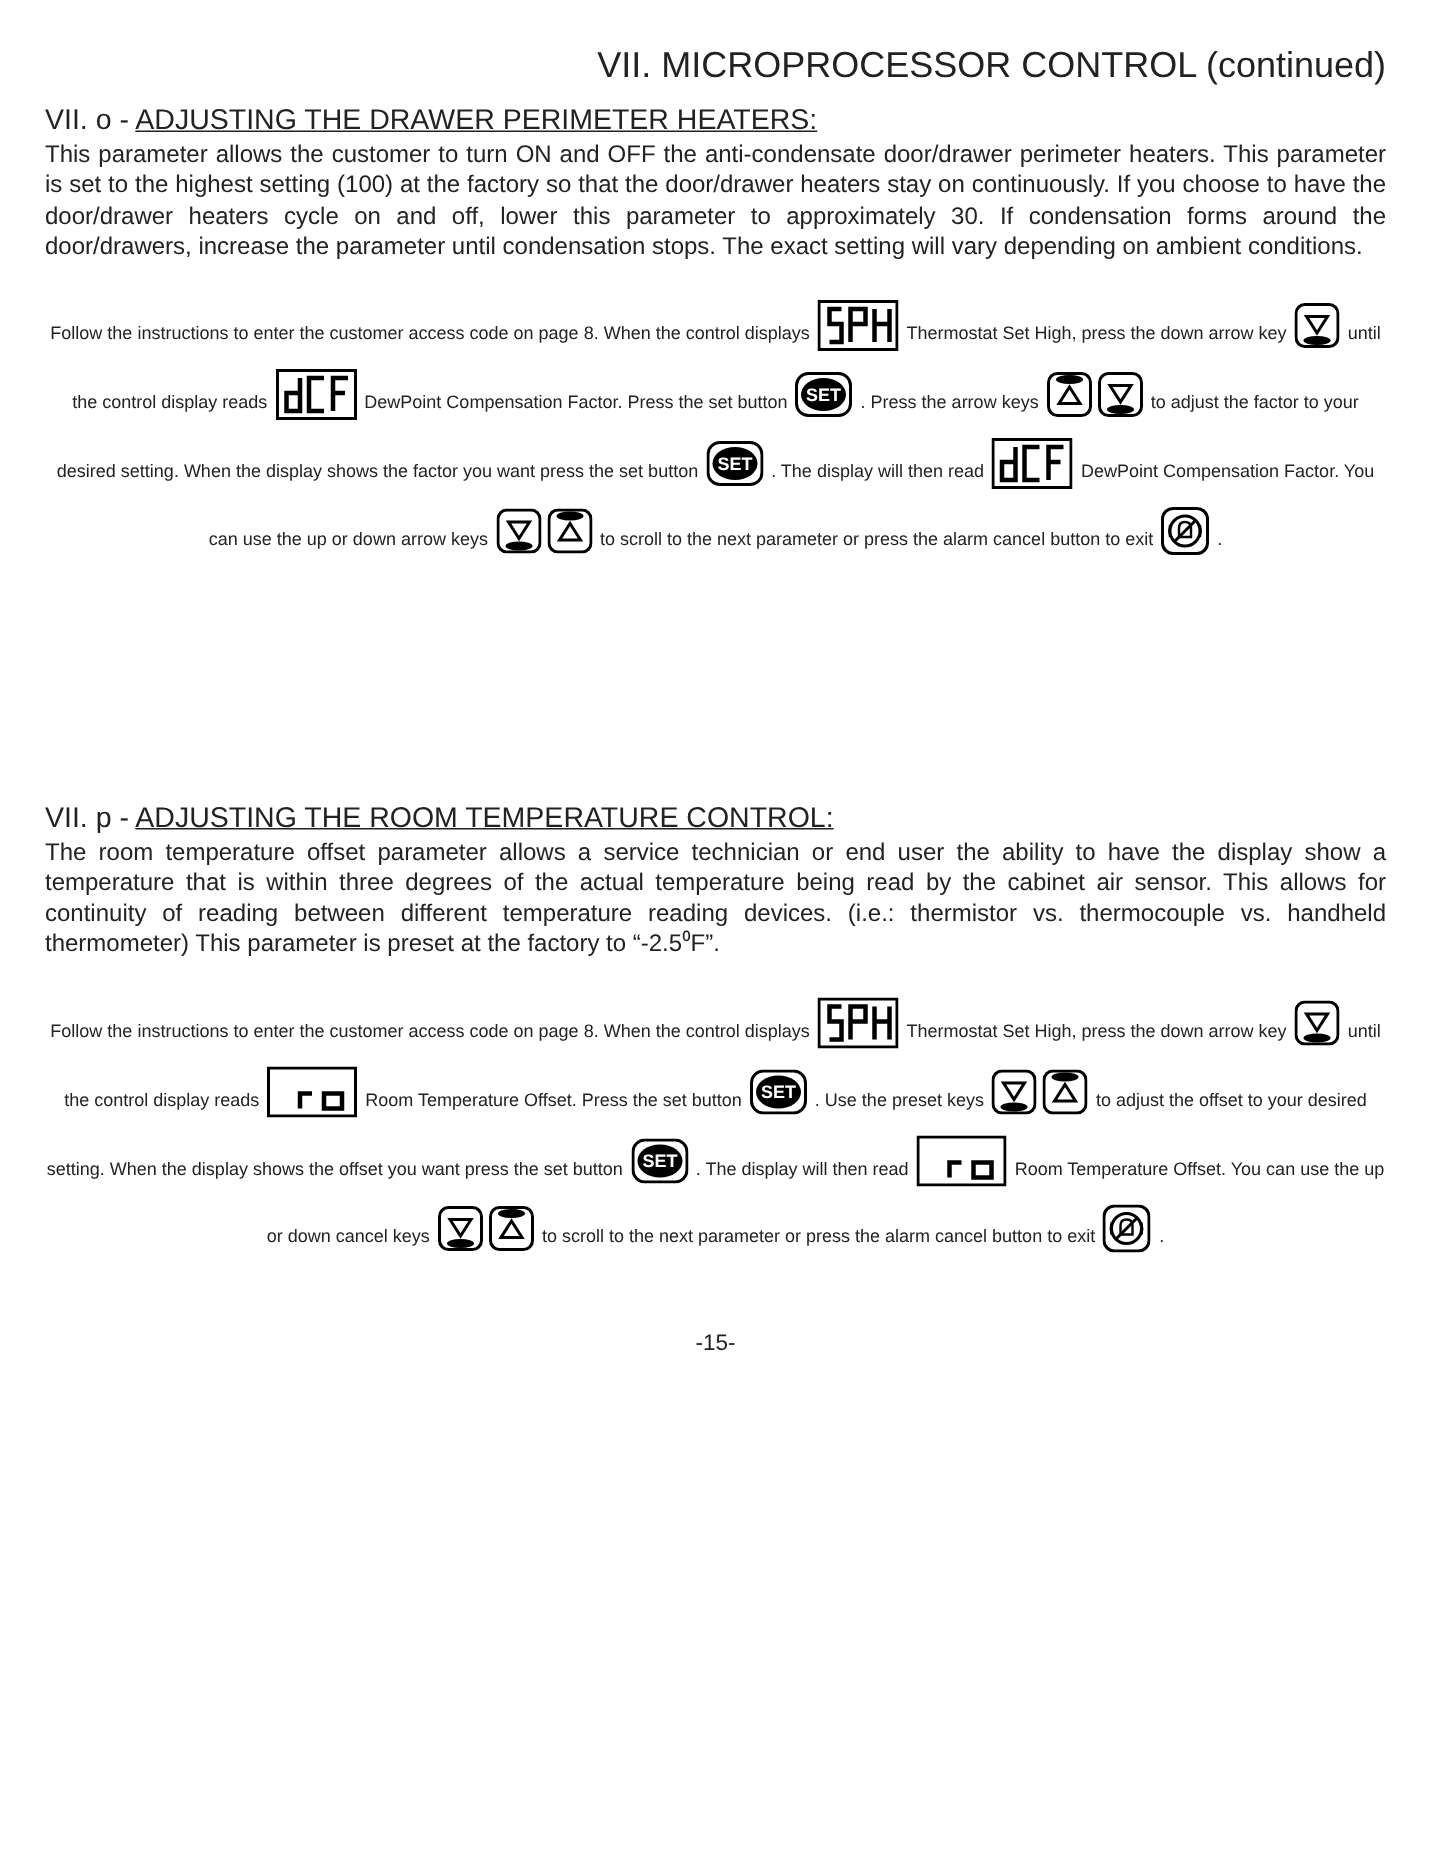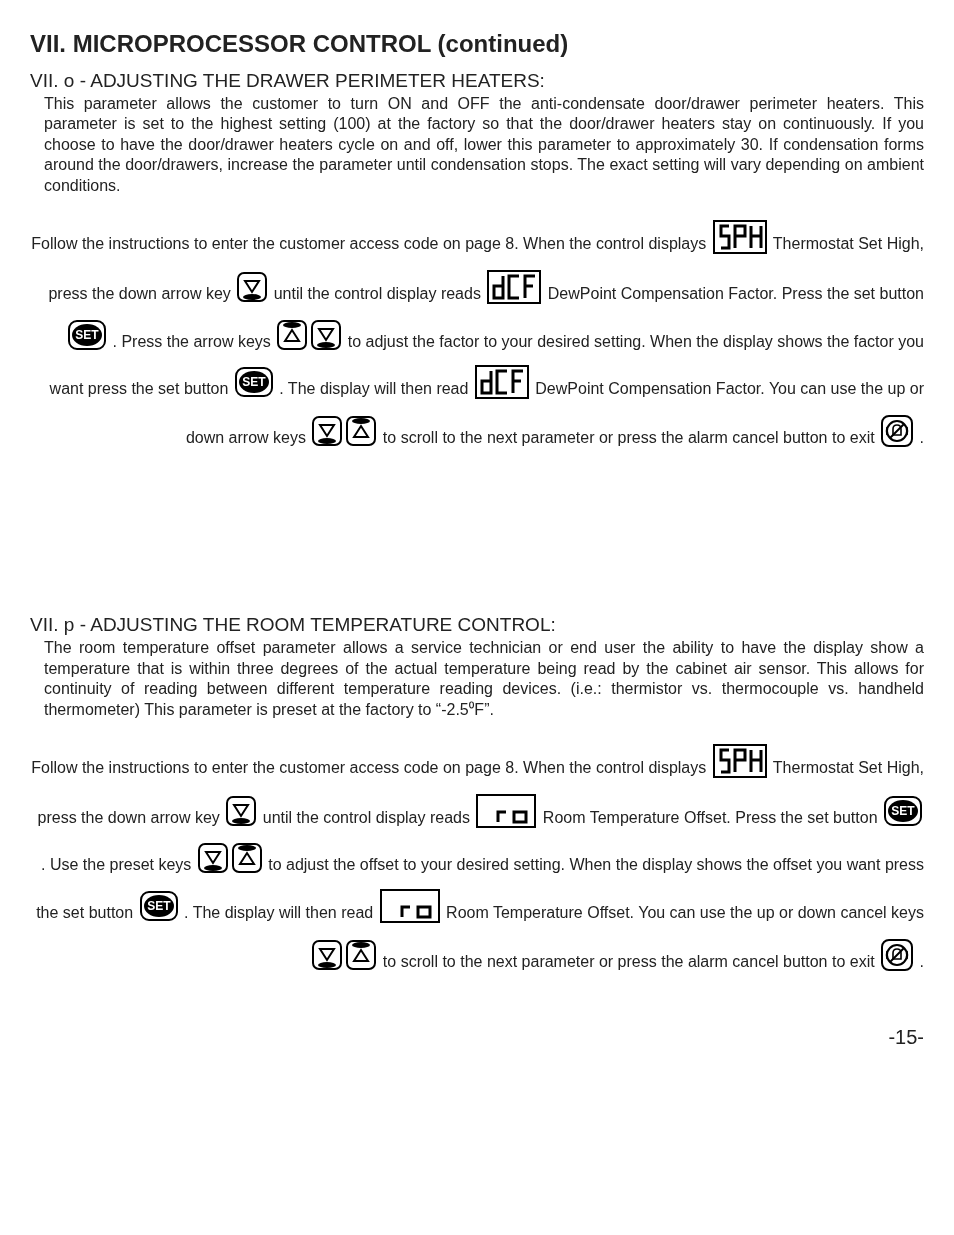--- a/index.html
+++ b/index.html
@@ -3,53 +3,54 @@
 <meta charset="utf-8">
 <style>
   body {
     font-family: "Myriad Pro", "Segoe UI", Arial, sans-serif;
     margin: 0;
     padding: 30px 30px 20px 30px;
     width: 894px;
     color: #222;
   }
   h1 {
-    text-align: left;
+    text-align: right;
     font-size: 24px;
-    font-weight: bold;
+    font-weight: normal;
     margin: 0 0 12px 0;
   }
   .subhead {
     font-size: 19px;
     margin: 2px 0 2px 0;
   }
   .subhead .u {
+    text-decoration: underline;
   }
   .para {
     font-size: 16px;
     line-height: 1.28;
     text-align: justify;
-    margin: 0 0 6px 14px;
+    margin: 0 0 6px 0;
   }
   .flow {
-    font-size: 16px;
+    font-size: 12px;
     line-height: 2.6;
-    text-align: right;
+    text-align: center;
   }
   .gap {
     height: 150px;
   }
   .icon {
     display: inline-block;
     vertical-align: middle;
     margin: 0 2px;
   }
   .pagenum {
-    text-align: right;
-    font-size: 20px;
+    text-align: center;
+    font-size: 15px;
     margin-top: 40px;
   }
 </style>
 </head>
 <body>
 
 
 
 
 <svg width="0" height="0" style="position:absolute">

